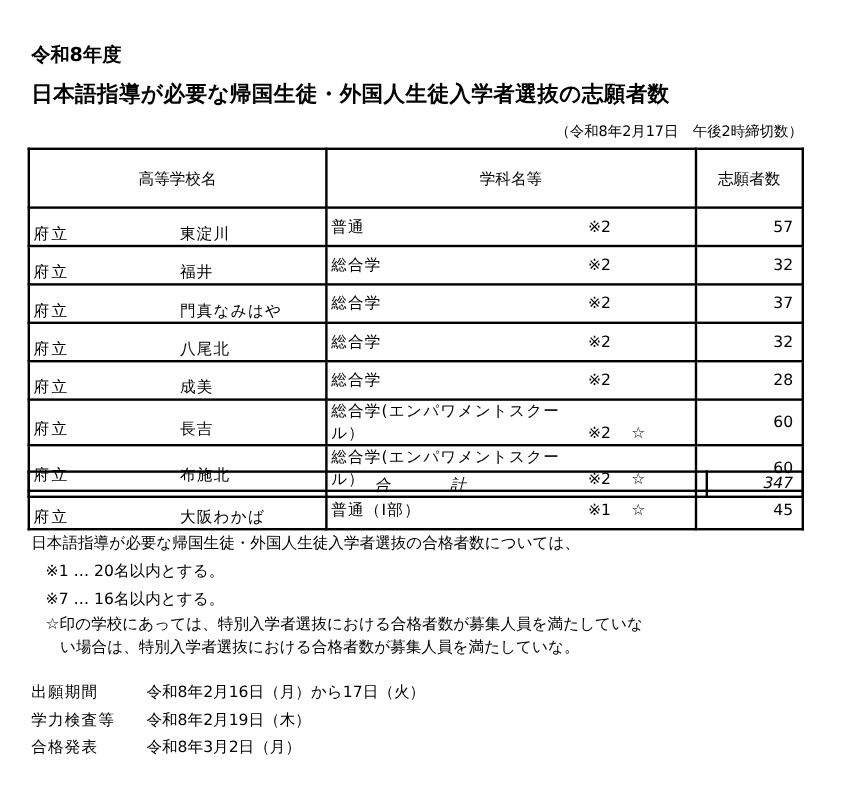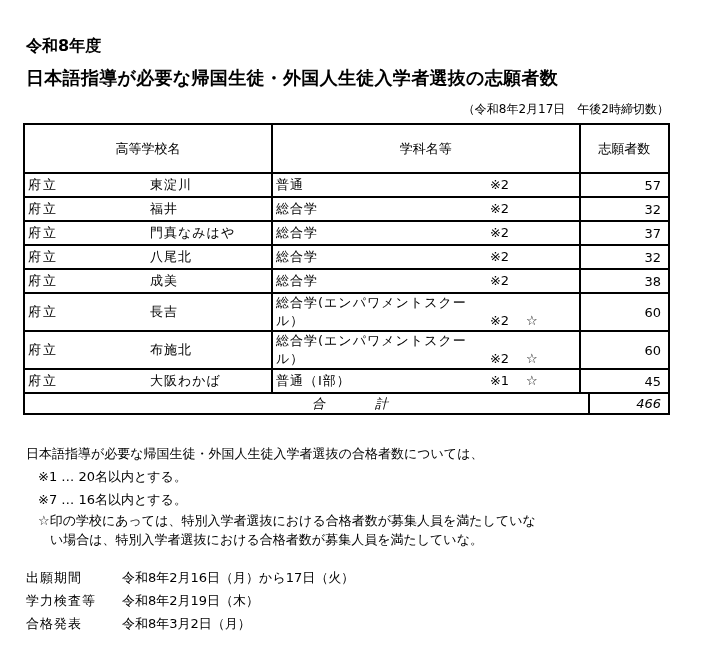--- a/index.html
+++ b/index.html
@@ -10,21 +10,21 @@
   .title { left:26px; top:66px; font-size:18px; font-weight:bold; letter-spacing:0.3px;text-align:center; }
   .asof { right:37px; top:101px; font-size:12px; }
 
   table.main { position:absolute; left:23px; top:123px; width:647px; border-collapse:collapse; font-size:13px; }
   table.main td, table.main th { border:2px solid #000; padding:0 3px; height:22px; font-weight:normal; }
   table.main th { height:47px; font-size:13px; text-align:center; }
   .c1 { width:244px;border-radius:19px; }
   .c2 { width:302px; }
   .c3 { width:83px; }
   .num { text-align:right; padding-right:7px !important; }
-  .pref { display:inline-block; width:90px; letter-spacing:2px; }
+  .pref { display:inline-block; width:90px; letter-spacing:2px;margin-top:12px; }
   .school { display:inline-block; letter-spacing:1px;margin-left:32px; }
   .dept { display:inline-block; width:214px; letter-spacing:1px; }
   .mark { display:inline-block; width:36px; }
   .star { display:inline-block; }
 
   table.total { position:absolute; left:23px; top:392px; width:647px; border-collapse:collapse; font-size:13px; }
   table.total td { border:2px solid #000; height:19px; padding:0 3px;font-style:italic; }
   .total-label { text-align:center; padding-left:140px !important; letter-spacing:50px; }
 
   .notes { left:26px; top:442px; font-size:13px; line-height:23px; }
@@ -67,21 +67,21 @@
       <td class="num">37</td>
     </tr>
     <tr>
       <td><span class="pref">府立</span><span class="school">八尾北</span></td>
       <td><span class="dept">総合学</span><span class="mark">※2</span><span class="star"></span></td>
       <td class="num">32</td>
     </tr>
     <tr>
       <td><span class="pref">府立</span><span class="school">成美</span></td>
       <td><span class="dept">総合学</span><span class="mark">※2</span><span class="star"></span></td>
-      <td class="num">38</td>
+      <td class="num">28</td>
     </tr>
     <tr>
       <td><span class="pref">府立</span><span class="school">長吉</span></td>
       <td><span class="dept">総合学(エンパワメントスクール）</span><span class="mark">※2</span><span class="star">☆</span></td>
       <td class="num">60</td>
     </tr>
     <tr>
       <td><span class="pref">府立</span><span class="school">布施北</span></td>
       <td><span class="dept">総合学(エンパワメントスクール）</span><span class="mark">※2</span><span class="star">☆</span></td>
       <td class="num">60</td>
@@ -91,21 +91,21 @@
       <td><span class="dept">普通（Ⅰ部）</span><span class="mark">※1</span><span class="star">☆</span></td>
       <td class="num">45</td>
     </tr>
   </tbody>
 </table>
 
 <table class="total">
   <tbody>
       <tr>
     <td class="total-label" style="width:546px;">合計</td>
-    <td class="num" style="width:83px;">466</td>
+    <td class="num" style="width:83px;">347</td>
   </tr>
 </tbody>
   </table>
 
 <div class="abs notes">
   <div>日本語指導が必要な帰国生徒・外国人生徒入学者選抜の合格者数については、</div>
   <div class="indent1">※1 … 20名以内とする。</div>
   <div class="indent2">※7 … 16名以内とする。</div>
   <div class="indent1" style="line-height:20px;">☆印の学校にあっては、特別入学者選抜における合格者数が募集人員を満たしていな</div>
   <div class="indent3" style="line-height:18px;">い場合は、特別入学者選抜における合格者数が募集人員を満たしていな。</div>

